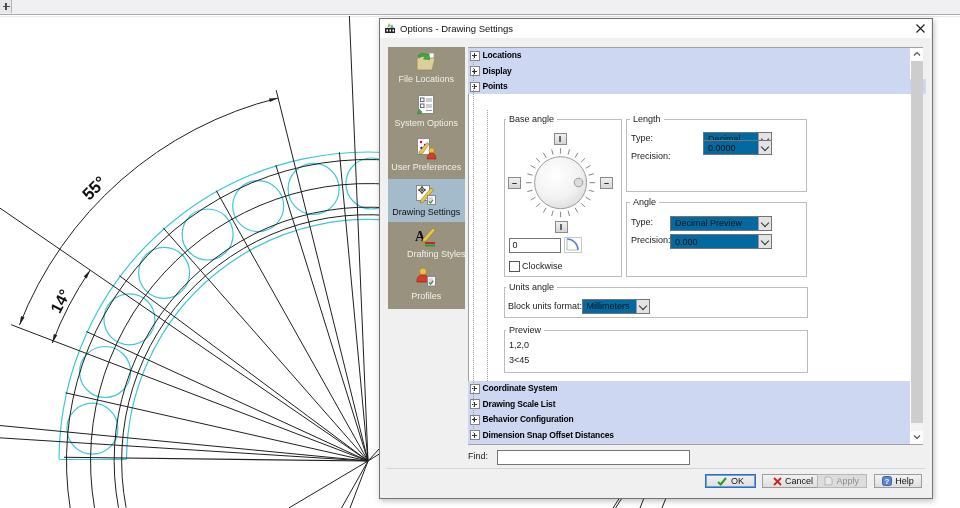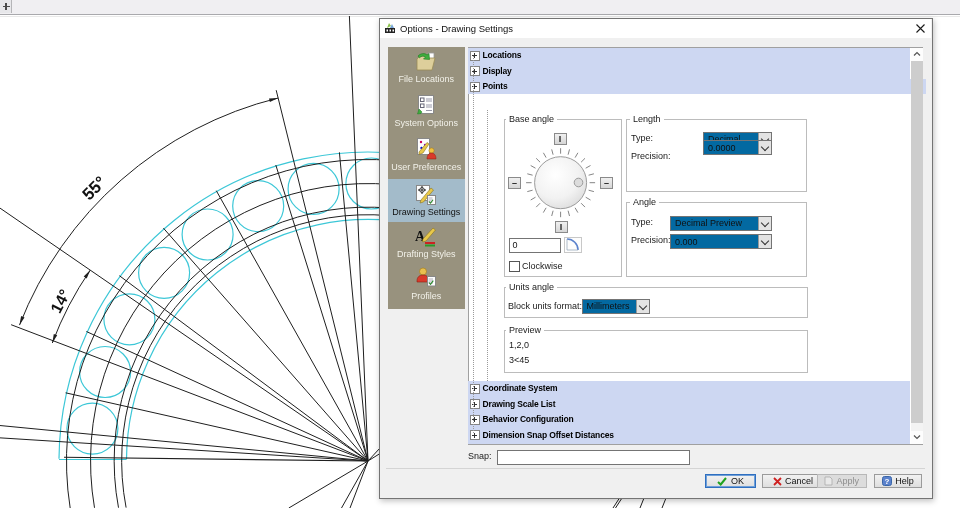--- a/index.html
+++ b/index.html
@@ -146,21 +146,21 @@
     </div>
 <div class="sbitem" style="top:206.7px;color:#111;">Drawing Settings</div>
 <div class="sbitem" style="top:226.5px;height:22px;display:flex;justify-content:center;">
       <svg width="24" height="20" viewBox="0 0 24 20">
 <text x="1" y="14" font-size="14" font-weight="bold" fill="#111" font-family="Liberation Serif">A</text>
 <path d="M9 12 L19 1 l2.5 2 L12 14 l-3.5 1 z" fill="#e8c84a" stroke="#8a7420" stroke-width="0.6"></path>
 <rect x="11" y="15" width="10" height="2" fill="#cc2222"></rect>
 <rect x="11" y="17.5" width="10" height="2" fill="#2a9a2a"></rect>
 </svg>
     </div>
-<div class="sbitem" style="top:248.7px;color:#f2f1e9;">Drafting Styles</div>
+<div class="sbitem" style="top:248.7px;color:#f2f1e9;padding-left:10px;">Drafting Styles</div>
 <div class="sbitem" style="top:267px;height:22px;display:flex;justify-content:center;">
       <svg width="22" height="20" viewBox="0 0 22 20">
 <circle cx="8" cy="4.5" r="3.5" fill="#e8c050" stroke="#a07818" stroke-width="0.6"></circle>
 <path d="M2 14 c0 -4 2.5 -6 6 -6 c3.5 0 6 2 6 6 l0 1 l-12 0 z" fill="#d93a2b" stroke="#8a1f12" stroke-width="0.6"></path>
 <rect x="12.5" y="9.5" width="8" height="9.5" fill="#fdfdfd" stroke="#888"></rect>
 <path d="M13.5 12 h4.5 M13.5 14 h4.5 M13.5 16 h4.5" stroke="#99a" stroke-width="0.8"></path>
 <path d="M14 15.5 l1.5 1.8 l2.8 -3.6" stroke="#2a8a2a" stroke-width="1.1" fill="none"></path>
 </svg>
     </div>
 <div class="sbitem" style="top:291.4px;color:#f2f1e9;">Profiles</div>
@@ -303,21 +303,21 @@
       <span class="ddb">
         <span class="chv"></span>
       </span>
     </div>
 
 <div class="gb" style="left:504px;top:330px;width:302px;height:41px;"></div>
 <div class="gbl" style="left:506px;top:325px;">Preview</div>
 <div class="lbl" style="left:509px;top:339.5px;">1,2,0</div>
 <div class="lbl" style="left:509px;top:354.5px;">3&lt;45</div>
 
-<div class="lbl" style="left:468px;top:451px;">Snap:</div>
+<div class="lbl" style="left:468px;top:451px;">Find:</div>
 <div class="abs" style="left:496.5px;top:449.5px;width:191px;height:13px;background:#fff;border:1px solid #747474;"></div>
 <div class="abs" style="left:386px;top:467.5px;width:539px;height:1px;background:#d4d4d4;"></div>
 
 <div class="btn" style="left:705px;top:474px;width:51px;border:1px solid #2f6fc0;box-shadow:inset 0 0 0 1px #6f9fd8;">
  <svg width="10" height="9" viewBox="0 0 10 9" style="margin-right:4px;">
         <path d="M1 5 L3.7 7.5 L9 1" stroke="#1fa21f" stroke-width="2" fill="none"></path>
       </svg>OK</div>
 <div class="btn" style="left:762px;top:474px;width:62px;">
  <svg width="9" height="9" viewBox="0 0 9 9" style="margin-right:3px;">
         <path d="M1 1 L8 8 M8 1 L1 8" stroke="#cf2020" stroke-width="1.8" fill="none"></path>

